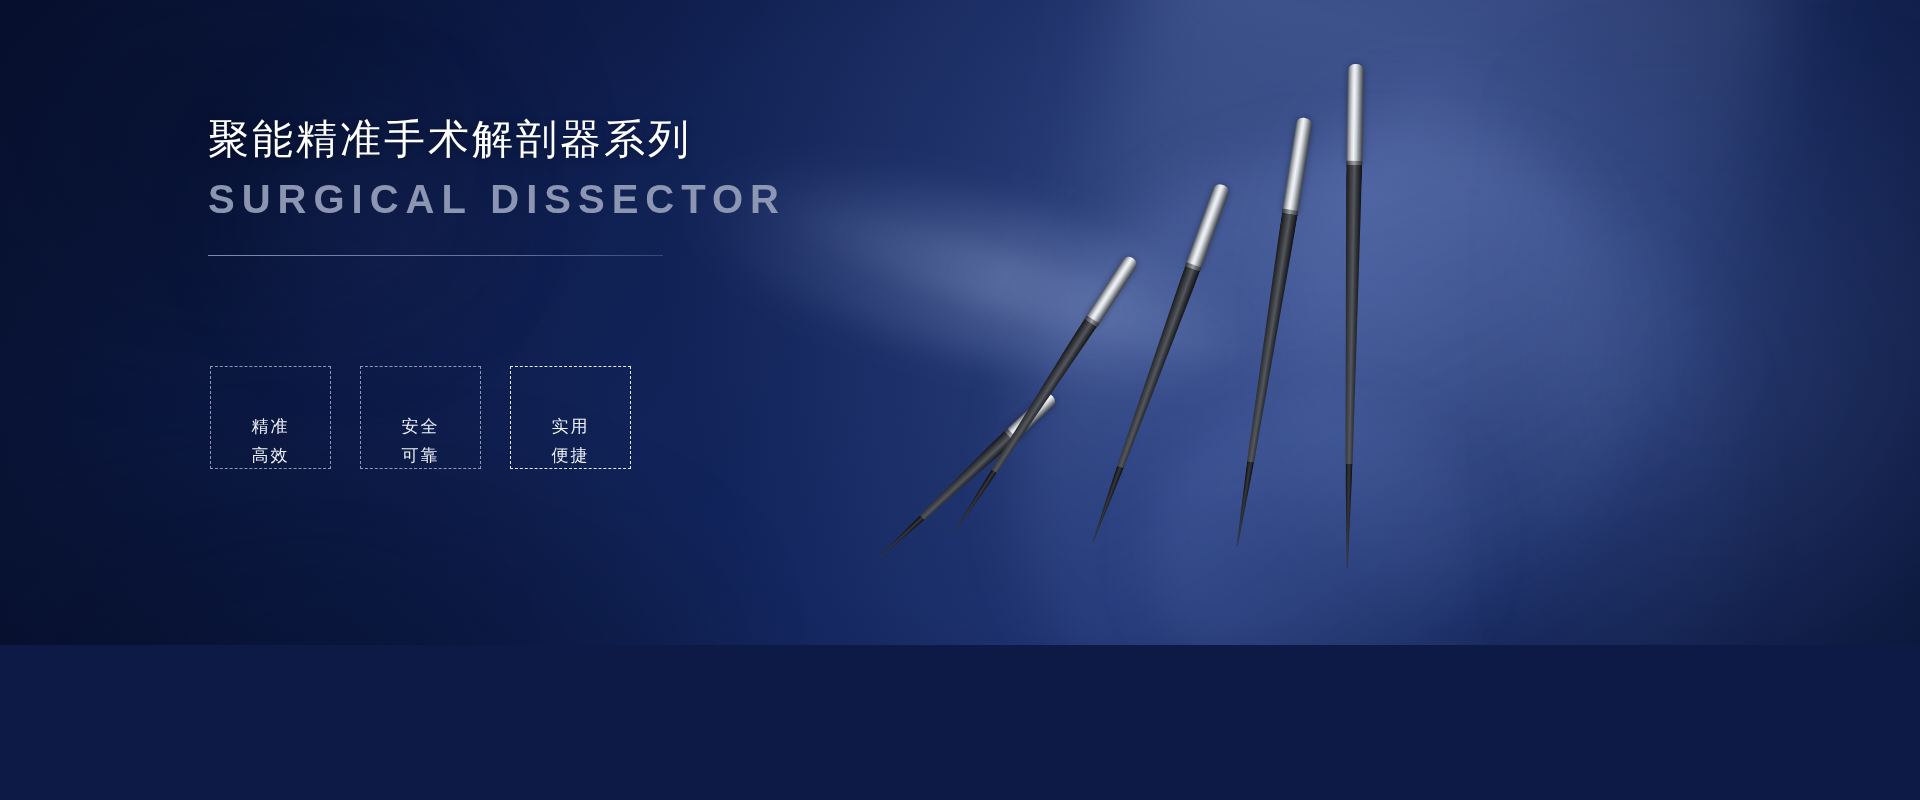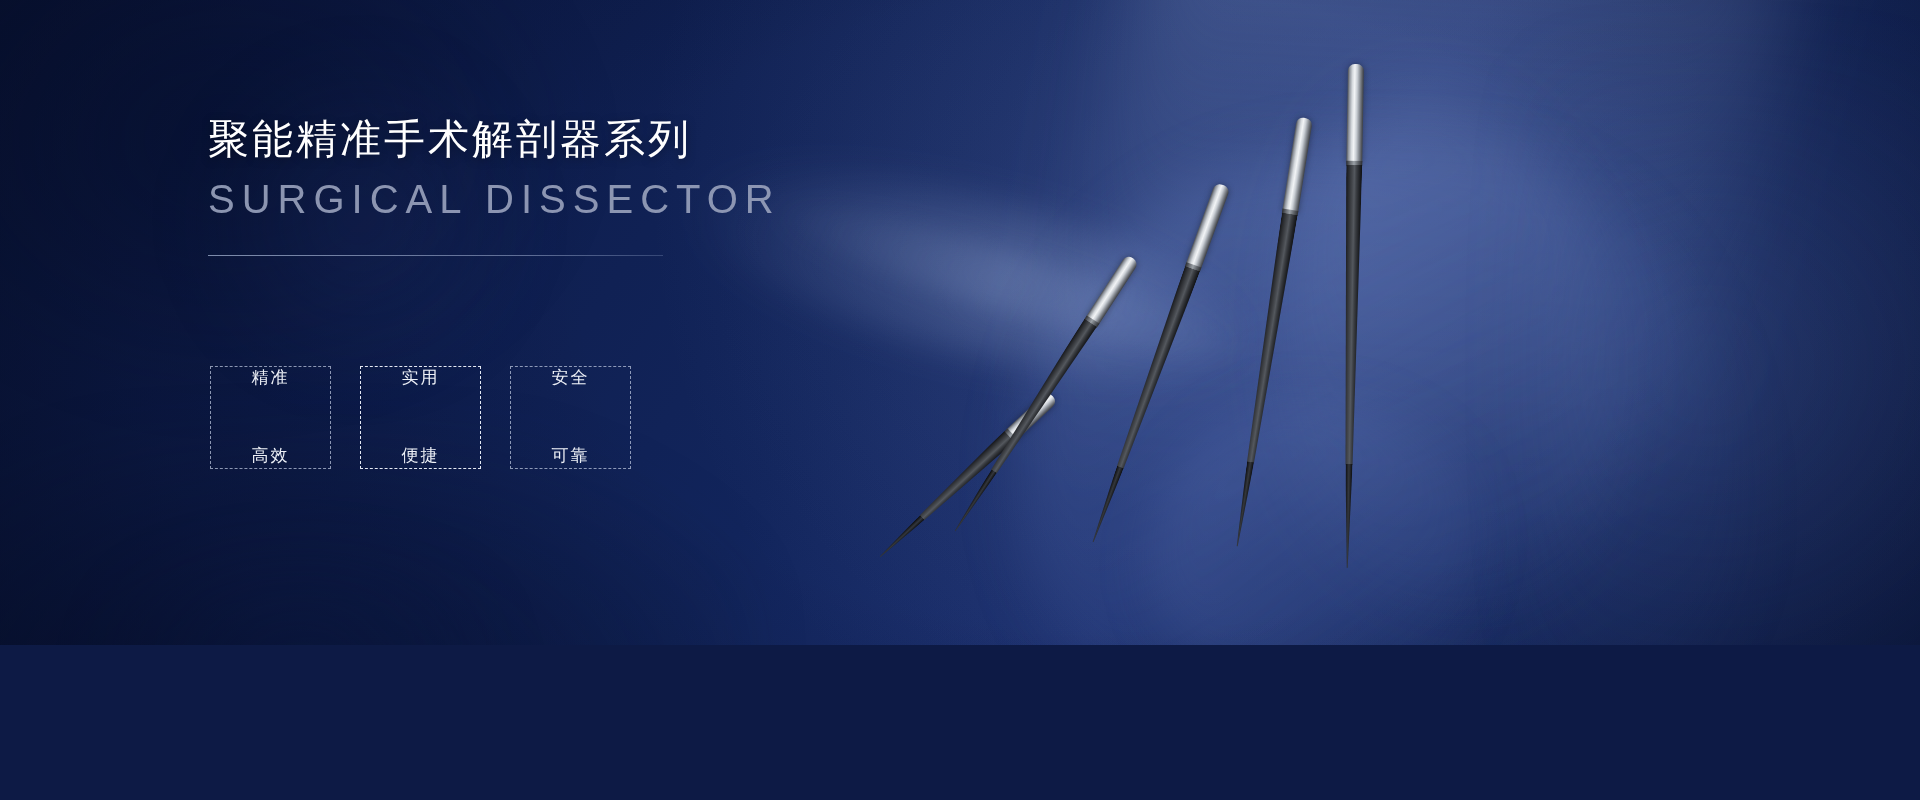--- a/index.html
+++ b/index.html
@@ -153,21 +153,21 @@
     font-size:41px;
     font-weight:400;
     letter-spacing:3px;
     color:#ffffff;
     line-height:1.35;
     text-shadow:0 2px 10px rgba(0,0,0,0.35);
   }
   .title-en {
     margin-top:4px;
     font-size:40px;
-    font-weight:400;
+    font-weight:700;
     letter-spacing:7px;
     color:#97a0bb;
     line-height:1.4;
     opacity:0.92;
   }
   .divider {
     margin-top:28px;
     width:455px; height:1px;
     background:linear-gradient(90deg, rgba(175,190,220,0.70) 0%, rgba(160,175,210,0.55) 70%, rgba(150,168,205,0.28) 100%);
   }
@@ -187,21 +187,21 @@
     display:flex;
     gap:29px;
     z-index:9;
   }
   .feature-box {
     width:121px; height:103px;
     border:1px dashed rgba(196,206,228,0.70);
     display:flex;
     flex-direction:column;
     align-items:center;
-    justify-content:space-between;
+    justify-content:flex-end;
     gap:6px;
   }
   .feature-box.bright { border-color:rgba(240,244,252,0.95); }
   .feature-line {
     font-size:17px;
     color:#eef1f7;
     letter-spacing:2px;
     line-height:1.35;
   }
 </style>
@@ -262,23 +262,23 @@
     <div class="title-cn">聚能精准手术解剖器系列</div>
     <div class="title-en">SURGICAL DISSECTOR</div>
     <div class="divider"></div>
   </div>
 
   <div class="features">
       <div class="feature-box">
         <div class="feature-line">精准</div>
         <div class="feature-line">高效</div>
       </div>
+      <div class="feature-box">
+        <div class="feature-line">安全</div>
+        <div class="feature-line">可靠</div>
+      </div>
       <div class="feature-box bright">
         <div class="feature-line">实用</div>
         <div class="feature-line">便捷</div>
       </div>
-      <div class="feature-box">
-        <div class="feature-line">安全</div>
-        <div class="feature-line">可靠</div>
-      </div>
     </div>
 
 </div>
 
 </body></html>

